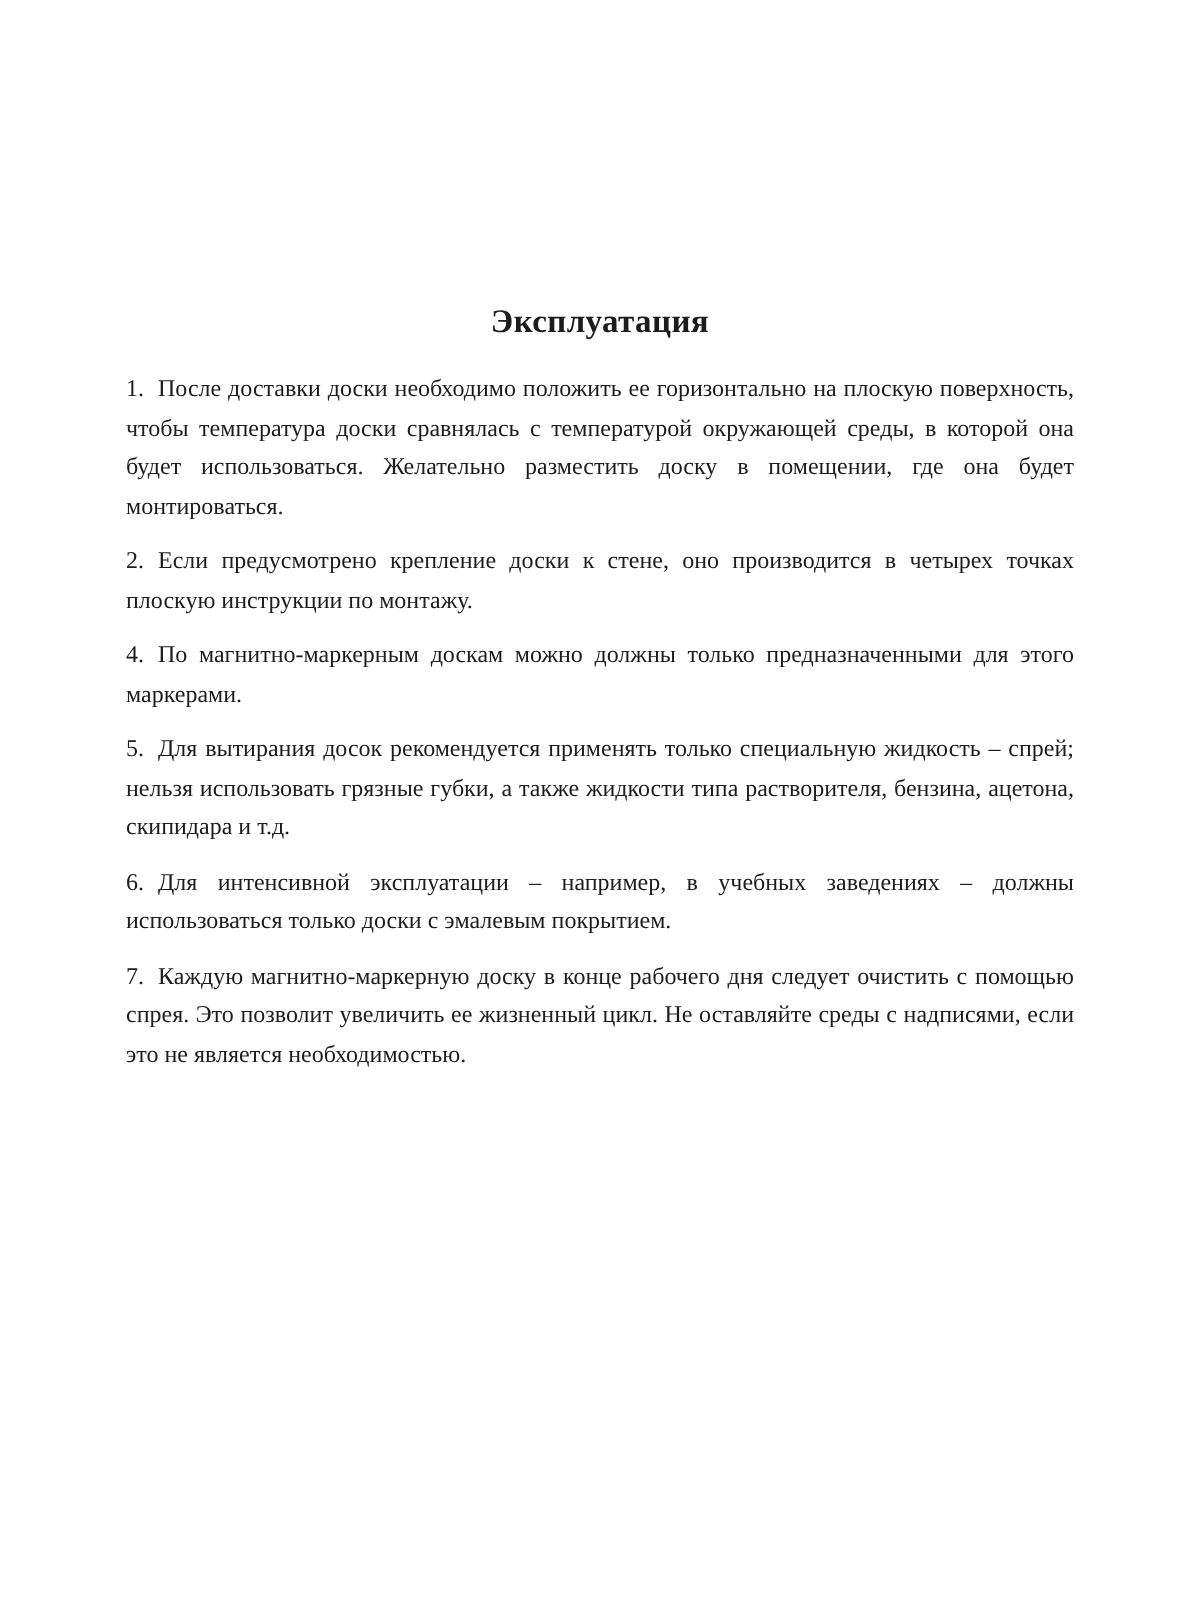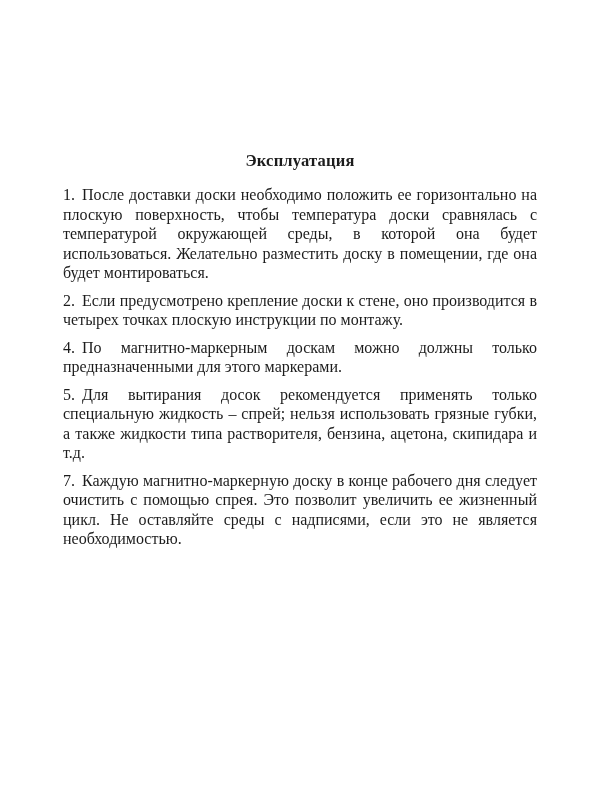--- a/index.html
+++ b/index.html
@@ -24,21 +24,21 @@
   }
   .doc-title {
     font-size: 16.5px;
     font-weight: bold;
     line-height: 22px;
     text-align: center;
     margin: 0 0 13px 0;
     letter-spacing: 0.2px;
   }
   .doc-item {
-    font-size: 16px;
+    font-size: 12px;
     line-height: 19.5px;
     text-align: justify;
     margin: 0 0 8px 0;
   }
   .item-number {
     margin-right: 7px;
   }
 </style>
 </head>
 <body>
@@ -58,19 +58,22 @@
 
 
     <p class="doc-item">
       <span class="item-number">4.</span><span>По магнитно-маркерным доскам можно должны только предназначенными для этого маркерами.</span>
     </p>
 
     <p class="doc-item">
       <span class="item-number">5.</span><span>Для вытирания досок рекомендуется применять только специальную жидкость – спрей; нельзя использовать грязные губки, а также жидкости типа растворителя, бензина, ацетона, скипидара и т.д.</span>
     </p>
 
+    <p class="doc-item">
+      <span class="item-number">6.</span><span>Для интенсивной эксплуатации – например, в учебных заведениях – должны использоваться только доски с эмалевым покрытием.</span>
+    </p>
 
     <p class="doc-item">
       <span class="item-number">7.</span><span>Каждую магнитно-маркерную доску в конце рабочего дня следует очистить с помощью спрея. Это позволит увеличить ее жизненный цикл. Не оставляйте среды с надписями, если это не является необходимостью.</span>
     </p>
 
   </div>
 </div>
 
 </body></html>

